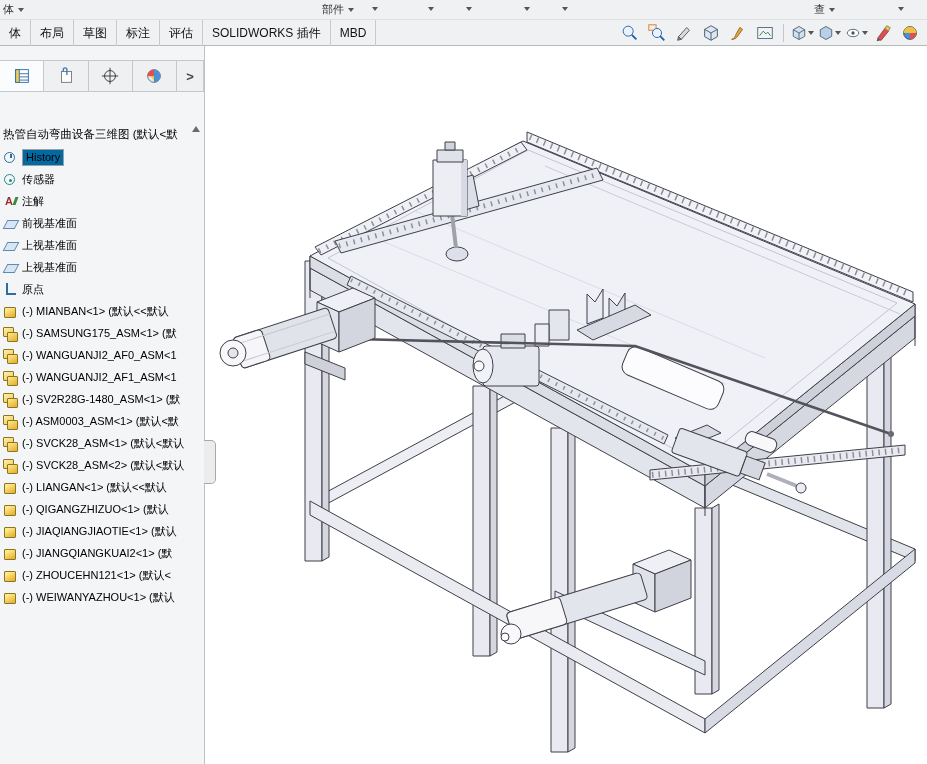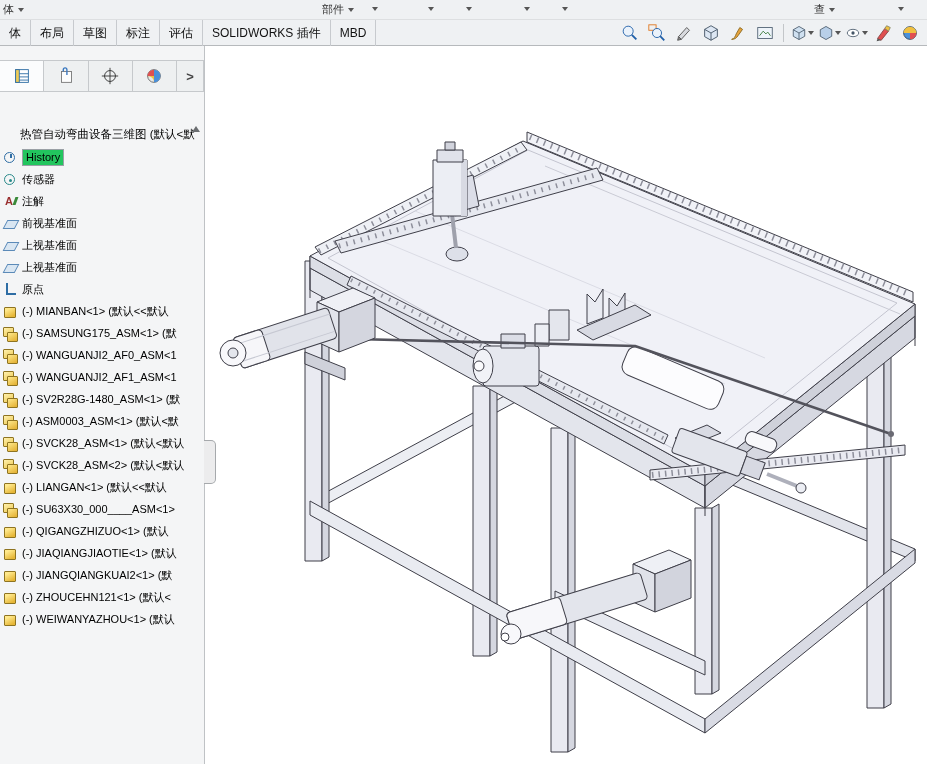--- a/index.html
+++ b/index.html
@@ -19,25 +19,25 @@
 
   
   .main{display:flex;height:718px;}
   .panel{width:205px;box-sizing:border-box;background:#f4f5f6;border-right:1px solid #bfc2c5;position:relative;overflow:hidden;}
   .panel-tabs{display:flex;height:30px;margin-top:14px;border-top:1px solid #c6c9cc;border-bottom:1px solid #c6c9cc;background:#eef0f1;}
   .ptab{flex:1;display:flex;align-items:center;justify-content:center;border-right:1px solid #c6c9cc;}
   .ptab.active{background:#fbfcfd;}
   .ptab-x{flex:0 0 26px;font-size:13px;font-weight:bold;color:#444;}
 
   .tree{margin-top:30px;font-size:11px;color:#000;}
-  .tree-title{height:24px;display:flex;align-items:center;padding-left:20px;white-space:nowrap;overflow:hidden;font-size:11.5px;}
+  .tree-title{height:24px;display:flex;align-items:center;padding-left:3px;white-space:nowrap;overflow:hidden;font-size:11.5px;}
   .tree-list{list-style:none;margin:0;padding:0;}
   .tree-row{height:22px;display:flex;align-items:center;padding-left:3px;white-space:nowrap;overflow:hidden;}
   .tree-label{white-space:nowrap;}
-  .boxed{border:1px solid #9aa0a6;background:#22c55e;padding:0 3px;line-height:15px;}
+  .boxed{border:1px solid #9aa0a6;background:#0369a1;padding:0 3px;line-height:15px;}
 
   .ti{width:15px;height:15px;position:relative;flex:0 0 15px;margin-right:4px;display:inline-block;}
   .icon-history::before{content:"";position:absolute;left:1px;top:2px;width:9px;height:9px;border:1.5px solid #2e6da4;border-radius:50%;}
   .icon-history::after{content:"";position:absolute;left:7px;top:4px;width:1.5px;height:4px;background:#2e6da4;}
   .icon-sensors::before{content:"";position:absolute;left:1px;top:2px;width:9px;height:9px;border:1.5px solid #2a8a8a;border-radius:50%;}
   .icon-sensors::after{content:"";position:absolute;left:6px;top:7px;width:3px;height:3px;background:#2a8a8a;border-radius:50%;}
   .icon-annotations::before{content:"A";position:absolute;left:2px;top:0;font-weight:bold;font-size:11px;line-height:15px;color:#9a3030;}
   .icon-annotations::after{content:"";position:absolute;left:11px;top:3px;width:2.5px;height:8px;background:#3a8a3a;transform:skewX(-20deg);}
   .icon-plane::before{content:"";position:absolute;left:2px;top:4px;width:10px;height:7px;border:1px solid #5b8ab8;background:#d9e6f2;transform:skewX(-28deg);}
   .icon-origin::before{content:"";position:absolute;left:3px;top:1px;width:2px;height:12px;background:#2e6da4;}
@@ -310,24 +310,20 @@
 
 
 
 
             <li class="tree-row">
               <span class="ti icon-part"></span>
               <span class="tree-label">(-) LIANGAN&lt;1&gt; (默认&lt;&lt;默认</span>
             </li>
 
 
-            <li class="tree-row">
-              <span class="ti icon-assembly"></span>
-              <span class="tree-label">(-) SU63X30_000____ASM&lt;1&gt;</span>
-            </li>
 
             <li class="tree-row">
               <span class="ti icon-part"></span>
               <span class="tree-label">(-) QIGANGZHIZUO&lt;1&gt; (默认</span>
             </li>
 
             <li class="tree-row">
               <span class="ti icon-part"></span>
               <span class="tree-label">(-) JIAQIANGJIAOTIE&lt;1&gt; (默认</span>
             </li>

